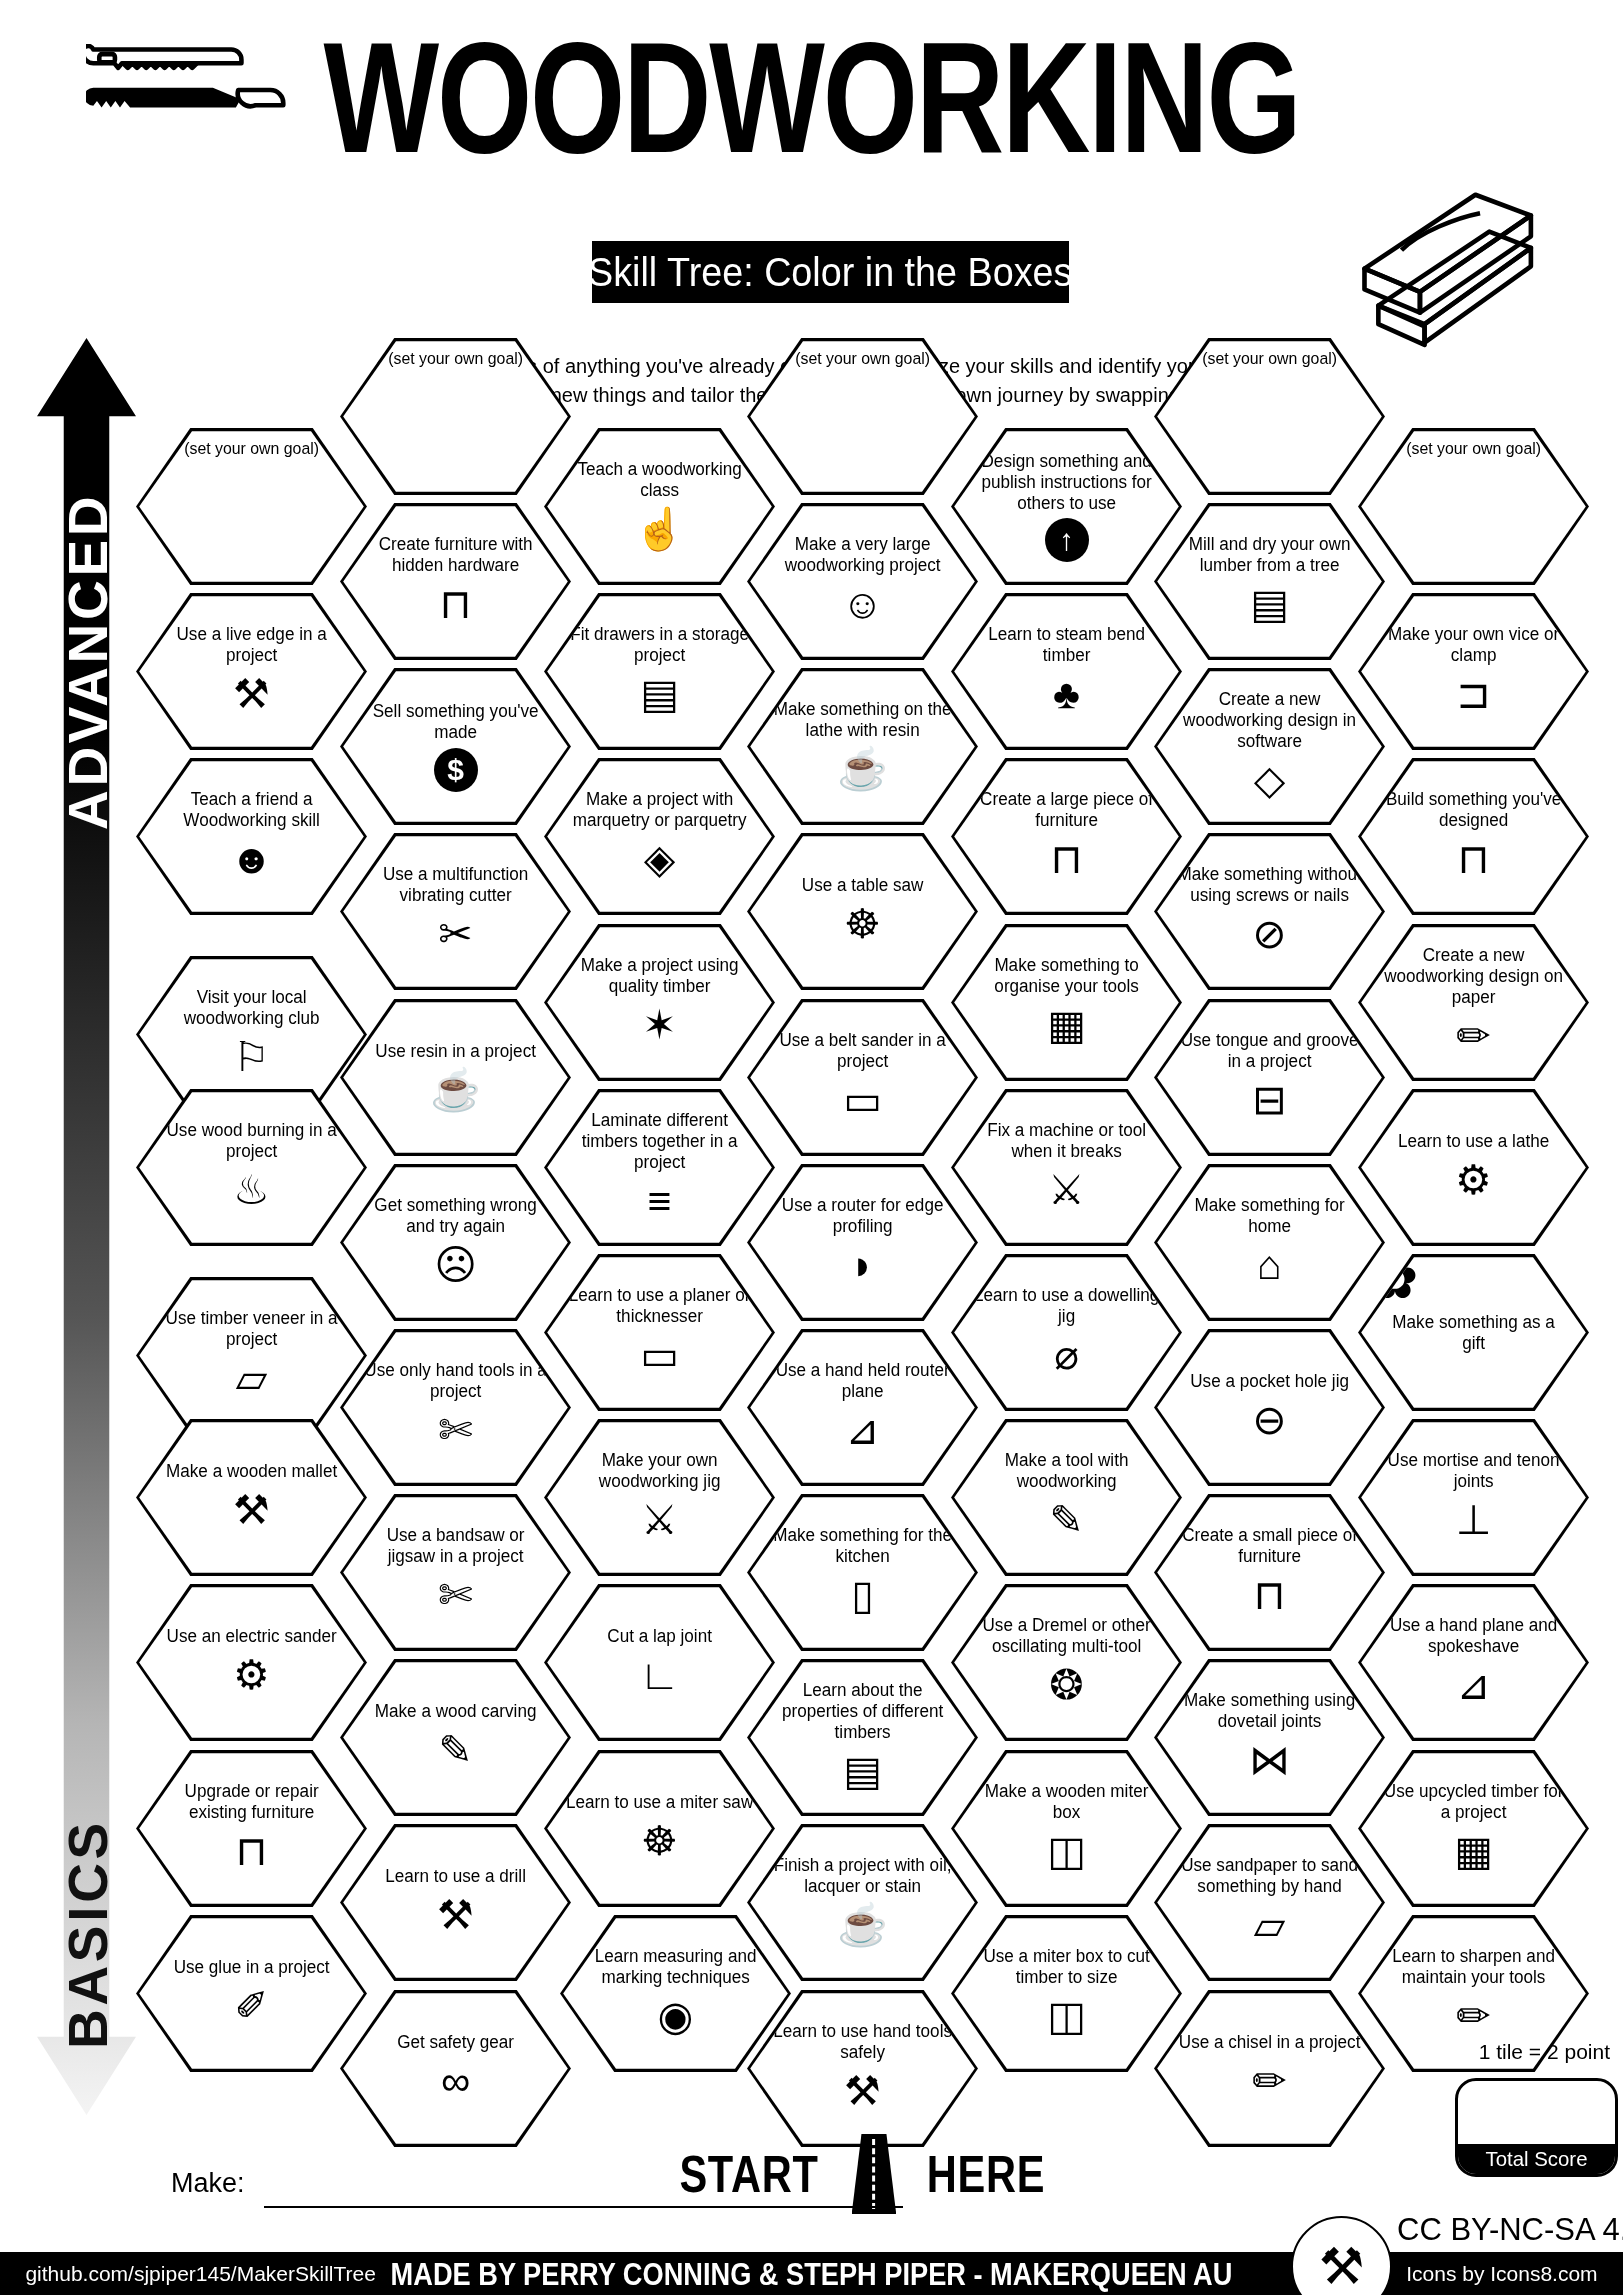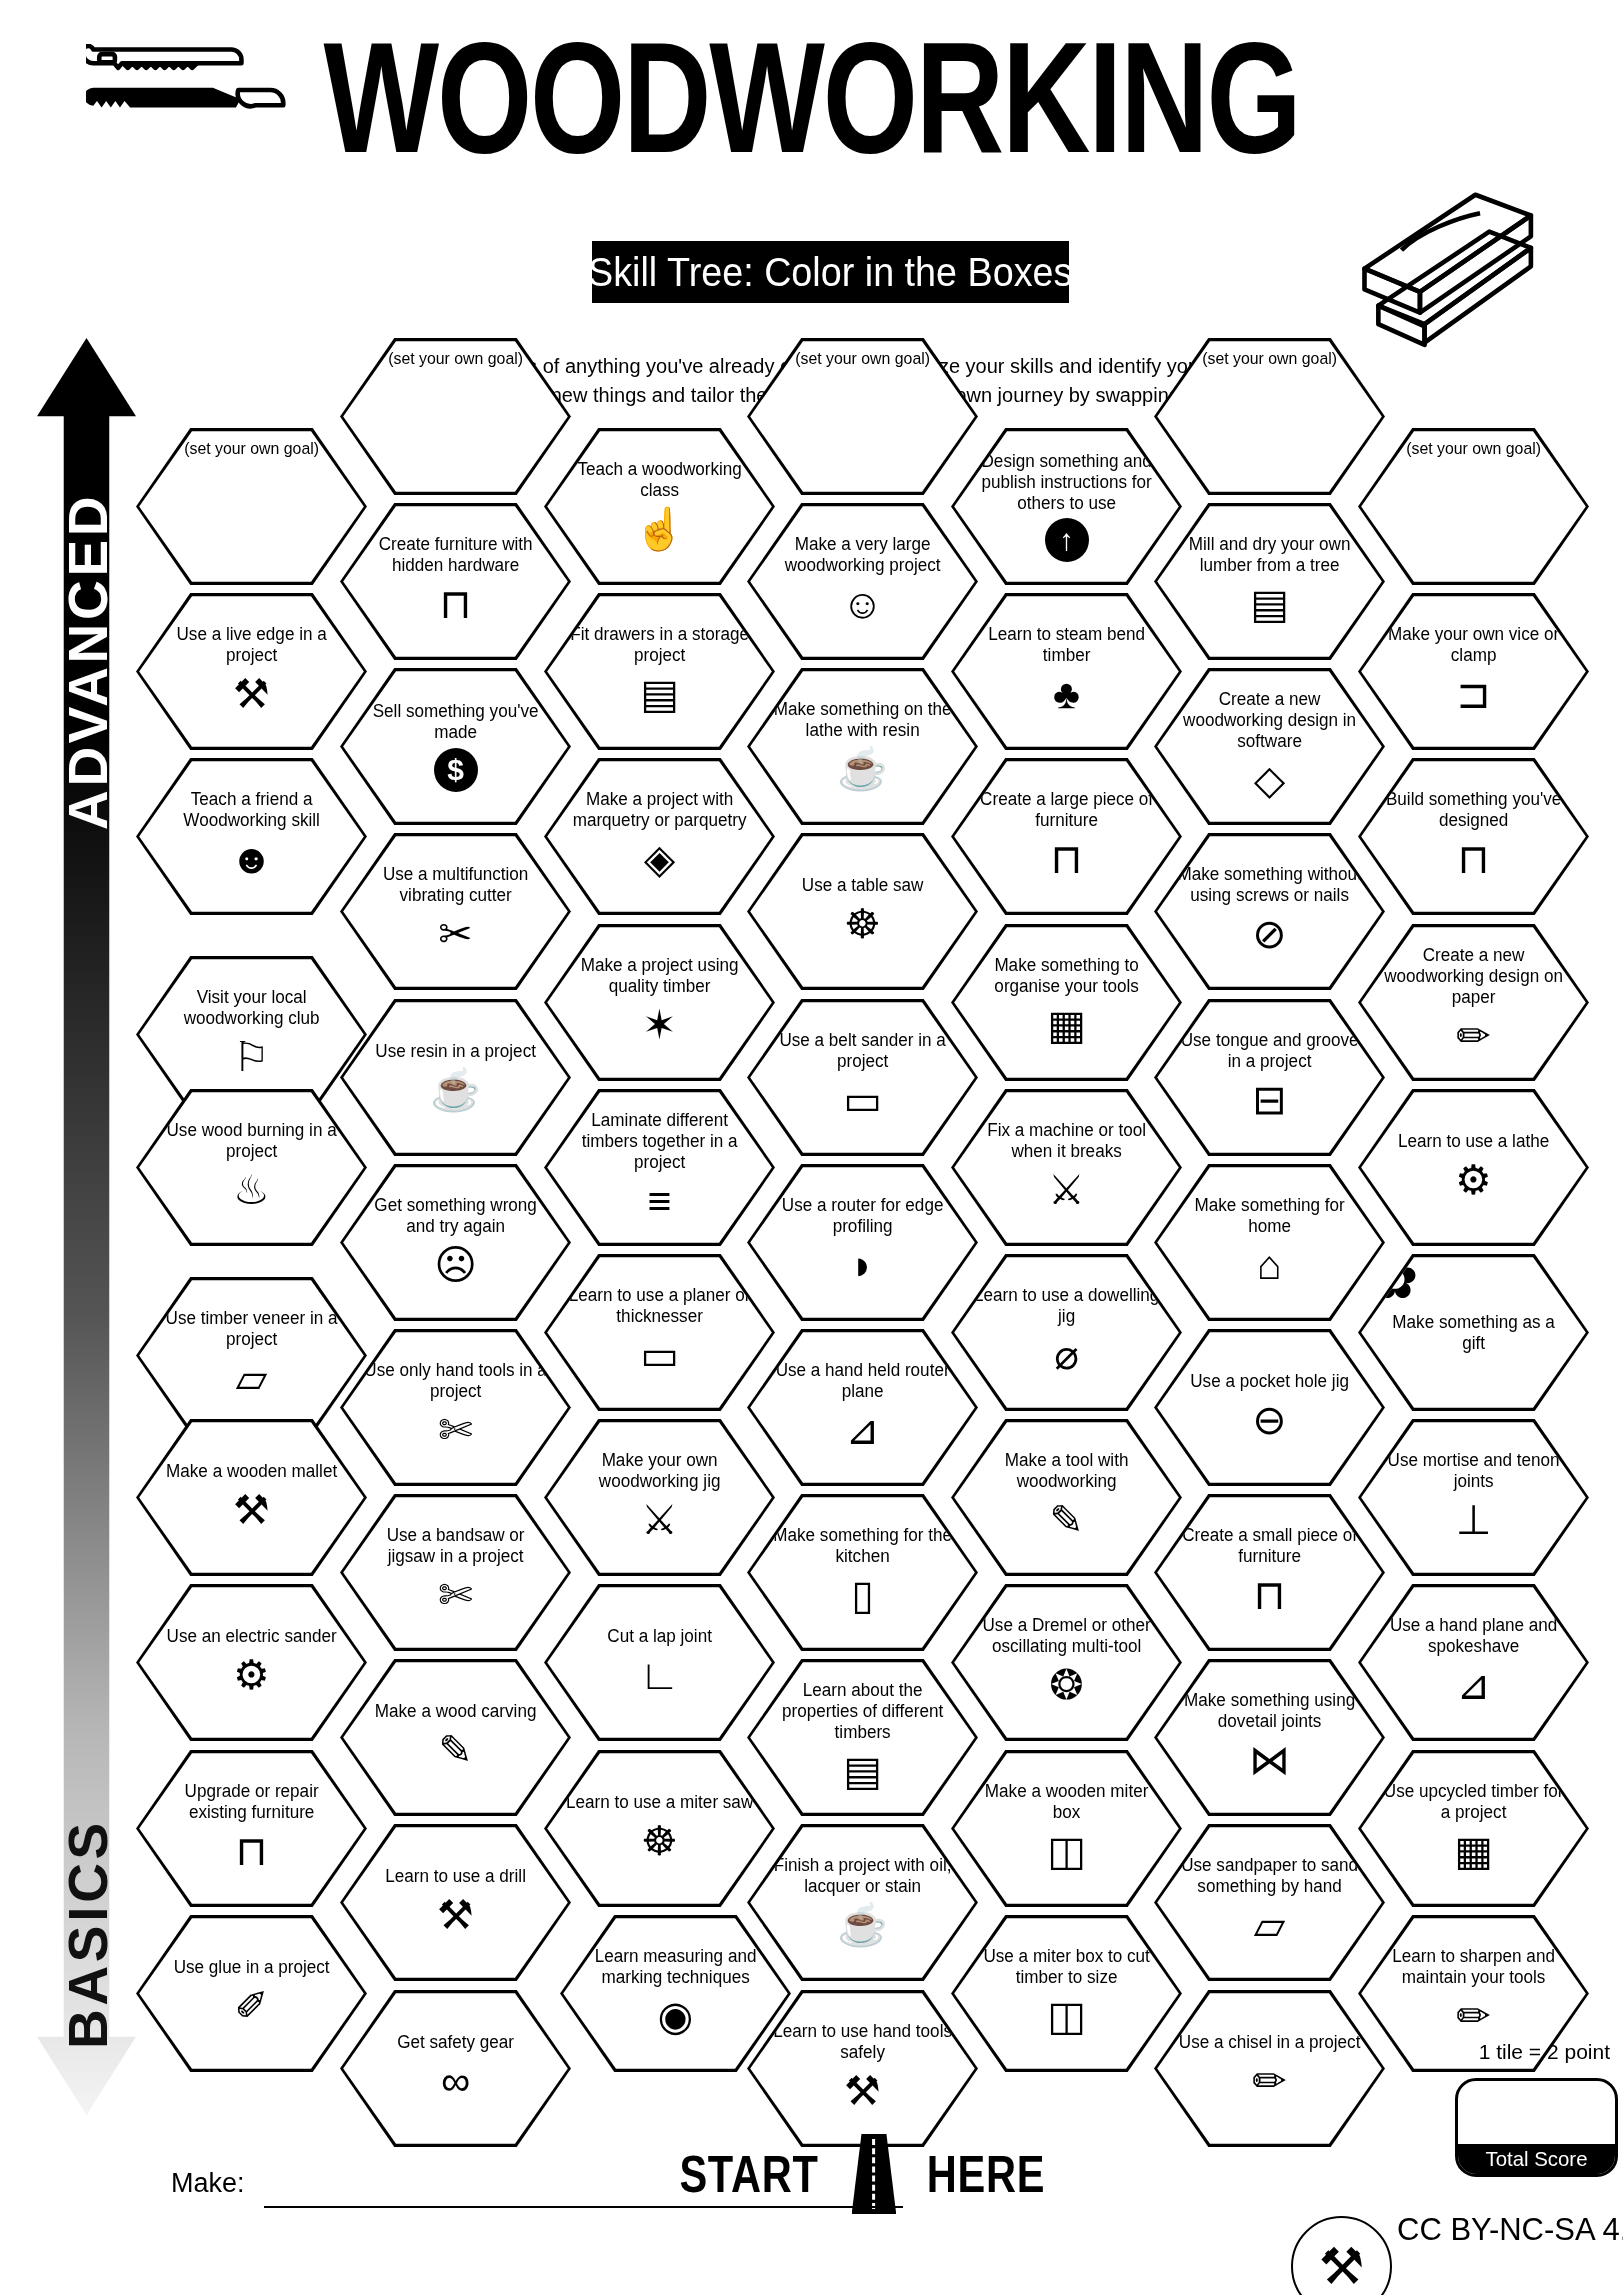--- a/index.html
+++ b/index.html
@@ -567,14 +567,19 @@
   <div class="name-line"></div>
 
   <div class="tile-note">1 tile = 2 point</div>
   <div class="score-box">
     <div class="score-space"></div>
     <div class="score-band">Total Score</div>
   </div>
 
   <div class="badge">⚒</div>
   <div class="license">CC BY-NC-SA 4.0</div>
+  <div class="footer-bar">
+    <span class="footer-left">github.com/sjpiper145/MakerSkillTree</span>
+    <span class="footer-center">MADE BY PERRY CONNING &amp; STEPH PIPER  -  MAKERQUEEN AU</span>
+    <span class="footer-right">Icons by Icons8.com</span>
+  </div>
 </div>
 
 
 </body></html>

